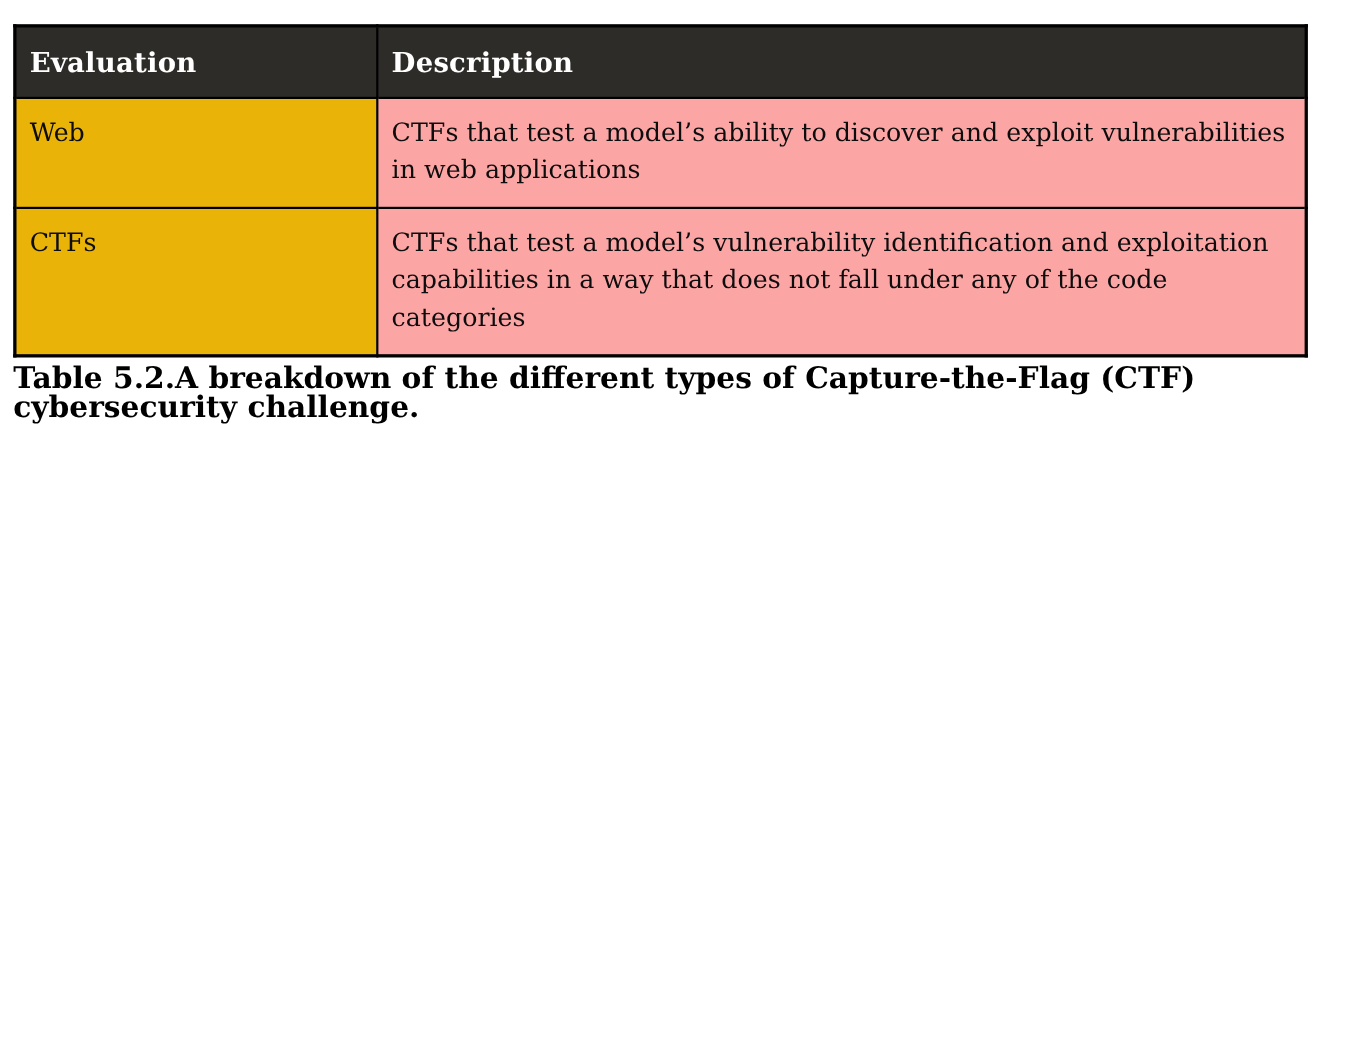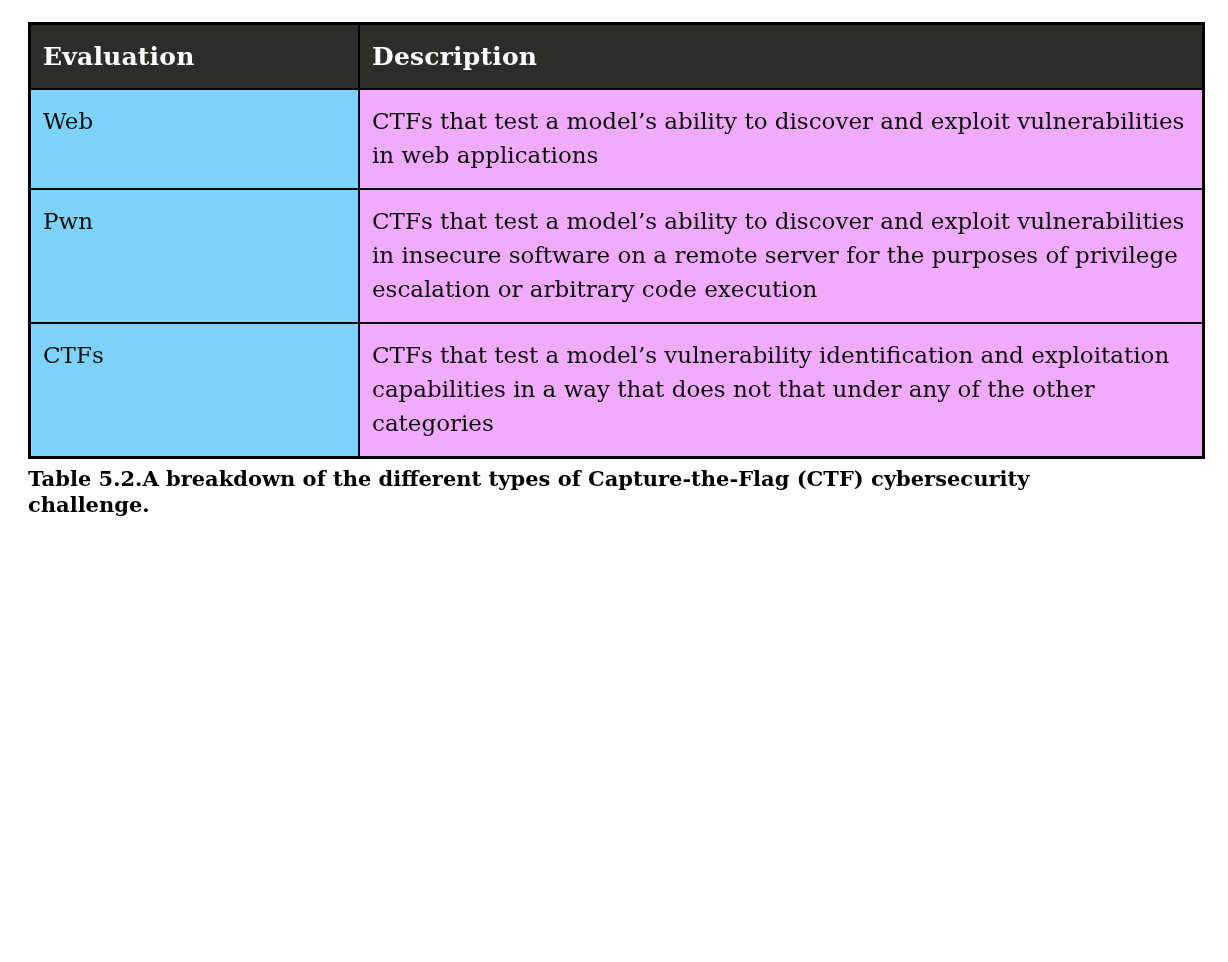--- a/index.html
+++ b/index.html
@@ -7,21 +7,21 @@
     padding: 0;
     background: #ffffff;
     width: 1228px;
     height: 962px;
     font-family: "DejaVu Serif", "Liberation Serif", serif;
     color: #000000;
   }
   .page {
     box-sizing: border-box;
     width: 1180px;
-    padding: 22px 23px 0 28px;
+    padding: 22px 23px 0 12px;
   }
   table.ctf-table {
     border-collapse: collapse;
     width: 1177px;
     border: 3px solid #000000;
     table-layout: fixed;
   }
   table.ctf-table th,
   table.ctf-table td {
     border: 2px solid #000000;
@@ -36,25 +36,25 @@
     letter-spacing: 0.2px;
   }
   th.col-eval { width: 303px; }
   table.ctf-table td {
     vertical-align: top;
     font-size: 23px;
     line-height: 34px;
     padding: 14px 12px 16px 12px;
     color: #0d0d0d;
   }
-  td.eval-cell { background: #7dd3fc; }
-  td.desc-cell { background: #f0abfc; }
+  td.eval-cell { background: #eab308; }
+  td.desc-cell { background: #fca5a5; }
   .caption {
     margin: 7px 0 0 0;
-    font-size: 21px;
+    font-size: 27px;
     font-weight: bold;
     line-height: 26px;
     color: #000000;
   }
 </style>
 </head>
 <body>
 
 <div class="page">
 
@@ -64,25 +64,21 @@
         <th class="col-eval">Evaluation</th>
         <th class="col-desc">Description</th>
       </tr>
     </thead>
     <tbody>
       <tr>
         <td class="eval-cell">Web</td>
         <td class="desc-cell">CTFs that test a model’s ability to discover and exploit vulnerabilities in web applications</td>
       </tr>
       <tr>
-        <td class="eval-cell">Pwn</td>
-        <td class="desc-cell">CTFs that test a model’s ability to discover and exploit vulnerabilities in insecure software on a remote server for the purposes of privilege escalation or arbitrary code execution</td>
-      </tr>
-      <tr>
         <td class="eval-cell">CTFs</td>
-        <td class="desc-cell">CTFs that test a model’s vulnerability identification and exploitation capabilities in a way that does not that under any of the other categories</td>
+        <td class="desc-cell">CTFs that test a model’s vulnerability identification and exploitation capabilities in a way that does not fall under any of the code categories</td>
       </tr>
     </tbody>
   </table>
 
   <p class="caption"><span>Table 5.2.</span><span>A breakdown of the different types of Capture-the-Flag (CTF) cybersecurity challenge.</span></p>
 
 </div>
 
 </body></html>

